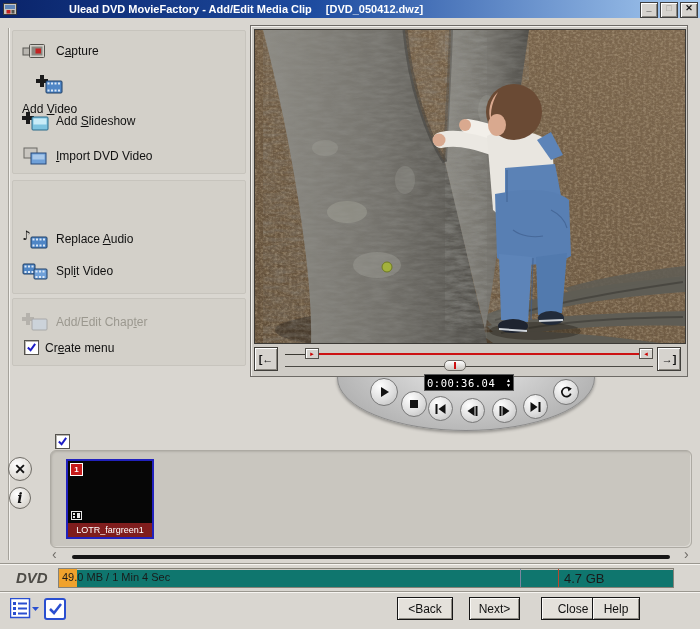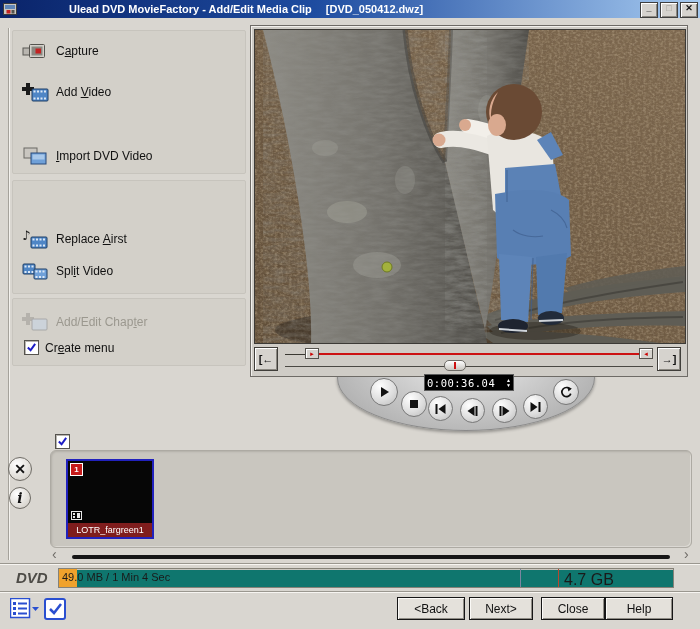--- a/index.html
+++ b/index.html
@@ -97,21 +97,21 @@
   .sthumb{position:absolute;left:72px;top:555px;width:598px;height:4px;background:#161616;border-radius:2px;cursor:pointer;}
 
   
   .dvdlabel{position:absolute;left:16px;top:569px;font-style:italic;font-weight:bold;font-size:15px;color:#4e4c47;}
   .discbar{position:absolute;left:58px;top:568px;width:616px;height:20px;background:#0f766e;
     border:1px solid #858278;box-shadow:inset 1px 1px 0 #c9c6bf;box-sizing:border-box;}
   .usedfill{position:absolute;left:0;top:0;width:18px;height:100%;background:#f0a22c;}
   .usedtext{position:absolute;left:3px;top:2px;font-size:11px;color:#1a1a1a;white-space:nowrap;}
   .tickgray{position:absolute;left:461px;top:0;width:1px;height:100%;background:#7a86a0;}
   .tickred{position:absolute;left:499px;top:0;width:1px;height:100%;background:#b5482f;}
-  .captext{position:absolute;left:505px;top:2px;font-size:16px;color:#1a1a1a;}
+  .captext{position:absolute;left:505px;top:2px;font-size:13px;color:#1a1a1a;}
 
   
   .btn{position:absolute;top:597px;height:23px;background:#e4e1db;border:1px solid #161616;
     box-shadow:inset 1px 1px 0 #fbfaf7,inset -1px -1px 0 #8f8c85;
     font-family:"Liberation Sans",sans-serif;font-size:12px;color:#111;
     display:flex;align-items:center;justify-content:center;cursor:pointer;box-sizing:border-box;}
   .ftool{position:absolute;top:598px;cursor:pointer;}
 </style>
 </head>
 <body>
@@ -147,40 +147,50 @@
       <svg width="27" height="22" viewBox="0 0 27 22">
         <rect x="1" y="8" width="7" height="7" fill="#b9b6b0" stroke="#5a5855"></rect>
         <rect x="7.5" y="4.5" width="15" height="13" rx="1" fill="#d3d0ca" stroke="#55534e"></rect>
         <rect x="9.5" y="6.5" width="11" height="9" fill="#8a8780"></rect>
         <rect x="13.5" y="8.5" width="5.5" height="5" fill="#c42222"></rect>
       </svg>
     </span>
     <span class="lbl"><span>C</span><span class="uk">a</span><span>pture</span></span>
   </div>
 
-  <div class="sitem" style="top:79px;">
+  <div class="sitem" style="top:73px;flex-direction:column;">
     <span class="ic">
       <svg width="27" height="22" viewBox="0 0 27 22">
         <path d="M4 2 h4 v4 h4 v4 h-4 v4 h-4 v-4 H0 V6 h4 Z" fill="#1a1a1a"></path>
         <rect x="10" y="8" width="16" height="12" rx="1" fill="#4f86c6" stroke="#1f3f66"></rect>
         <g fill="#dce8f5">
             <rect x="11.5" y="9.5" width="2" height="2"></rect>
             <rect x="15" y="9.5" width="2" height="2"></rect>
             <rect x="18.5" y="9.5" width="2" height="2"></rect>
             <rect x="22" y="9.5" width="2" height="2"></rect>
             <rect x="11.5" y="16.5" width="2" height="2"></rect>
             <rect x="15" y="16.5" width="2" height="2"></rect>
             <rect x="18.5" y="16.5" width="2" height="2"></rect>
             <rect x="22" y="16.5" width="2" height="2"></rect>
           </g>
       </svg>
     </span>
     <span class="lbl"><span>Add </span><span class="uk">V</span><span>ideo</span></span>
   </div>
 
+  <div class="sitem" style="top:108px;">
+    <span class="ic">
+      <svg width="27" height="22" viewBox="0 0 27 22">
+        <path d="M4 2 h4 v4 h4 v4 h-4 v4 h-4 v-4 H0 V6 h4 Z" fill="#1a1a1a"></path>
+        <rect x="10" y="7" width="16" height="13" rx="1" fill="#7ec4e0" stroke="#2a6a8a"></rect>
+        <rect x="11.5" y="8.5" width="13" height="6" fill="#c8ecf8"></rect>
+      </svg>
+    </span>
+    <span class="lbl"><span>Add </span><span class="uk">S</span><span>lideshow</span></span>
+  </div>
 
   <div class="sitem" style="top:143px;">
     <span class="ic">
       <svg width="27" height="22" viewBox="0 0 27 22">
         <rect x="2" y="3" width="13" height="10" fill="#c9c6c0" stroke="#6a6865"></rect>
         <rect x="9" y="8" width="15" height="11" fill="#6fa0d8" stroke="#2a4a7a"></rect>
         <rect x="10.5" y="9.5" width="12" height="5" fill="#a9c8ea"></rect>
       </svg>
     </span>
     <span class="lbl"><span></span><span class="uk">I</span><span>mport DVD Video</span></span>
@@ -197,21 +207,21 @@
             <rect x="14" y="10.5" width="2" height="2"></rect>
             <rect x="17.5" y="10.5" width="2" height="2"></rect>
             <rect x="21" y="10.5" width="2" height="2"></rect>
             <rect x="10.5" y="16.5" width="2" height="2"></rect>
             <rect x="14" y="16.5" width="2" height="2"></rect>
             <rect x="17.5" y="16.5" width="2" height="2"></rect>
             <rect x="21" y="16.5" width="2" height="2"></rect>
           </g>
       </svg>
     </span>
-    <span class="lbl"><span>Replace </span><span class="uk">A</span><span>irst</span></span>
+    <span class="lbl"><span>Replace </span><span class="uk">A</span><span>udio</span></span>
   </div>
 
   <div class="sitem" style="top:258px;">
     <span class="ic">
       <svg width="27" height="22" viewBox="0 0 27 22">
         <rect x="1" y="4" width="12" height="10" rx="1" fill="#4f86c6" stroke="#1f3f66"></rect>
         <g fill="#dce8f5">
             <rect x="2.5" y="5.5" width="2" height="2"></rect>
             <rect x="6" y="5.5" width="2" height="2"></rect>
             <rect x="9.5" y="5.5" width="2" height="2"></rect>
@@ -476,18 +486,18 @@
       <path d="M22 9 L29 9 L25.5 13 Z" fill="#2a4fd0"></path>
     </svg>
   </span>
   <span class="ftool" style="left:44px;">
     <svg width="22" height="22" viewBox="0 0 22 22">
       <rect x="1" y="1" width="20" height="20" rx="2" fill="#fff" stroke="#2a4fd0" stroke-width="2"></rect>
       <path d="M6 11 L10 15 L17 6" fill="none" stroke="#2a4fd0" stroke-width="2.5"></path>
     </svg>
   </span>
 
-  <div class="btn" style="left:397px;width:68px;">&lt;Back</div>
-  <div class="btn" style="left:469px;width:64px;">Next&gt;</div>
+  <div class="btn" style="left:397px;width:56px;">&lt;Back</div>
+  <div class="btn" style="left:469px;width:51px;">Next&gt;</div>
   <div class="btn" style="left:541px;width:64px;">Close</div>
-  <div class="btn" style="left:605px;width:68px;">Help</div>
+  <div class="btn" style="left:592px;width:48px;">Help</div>
 
 </div>
 
 </body></html>

